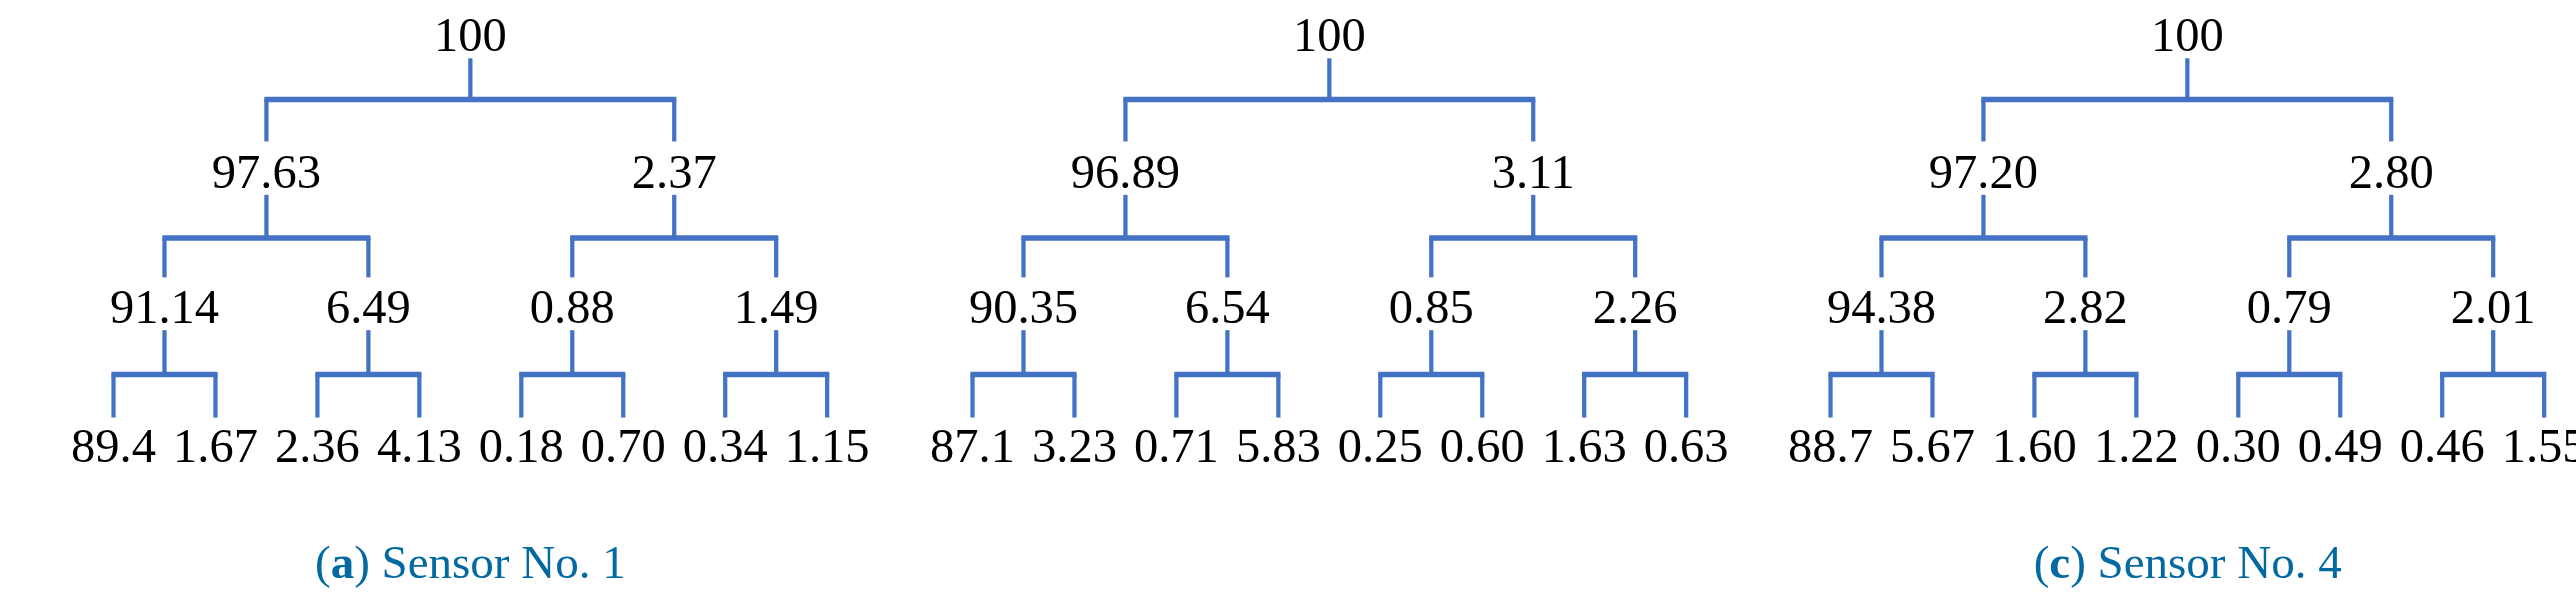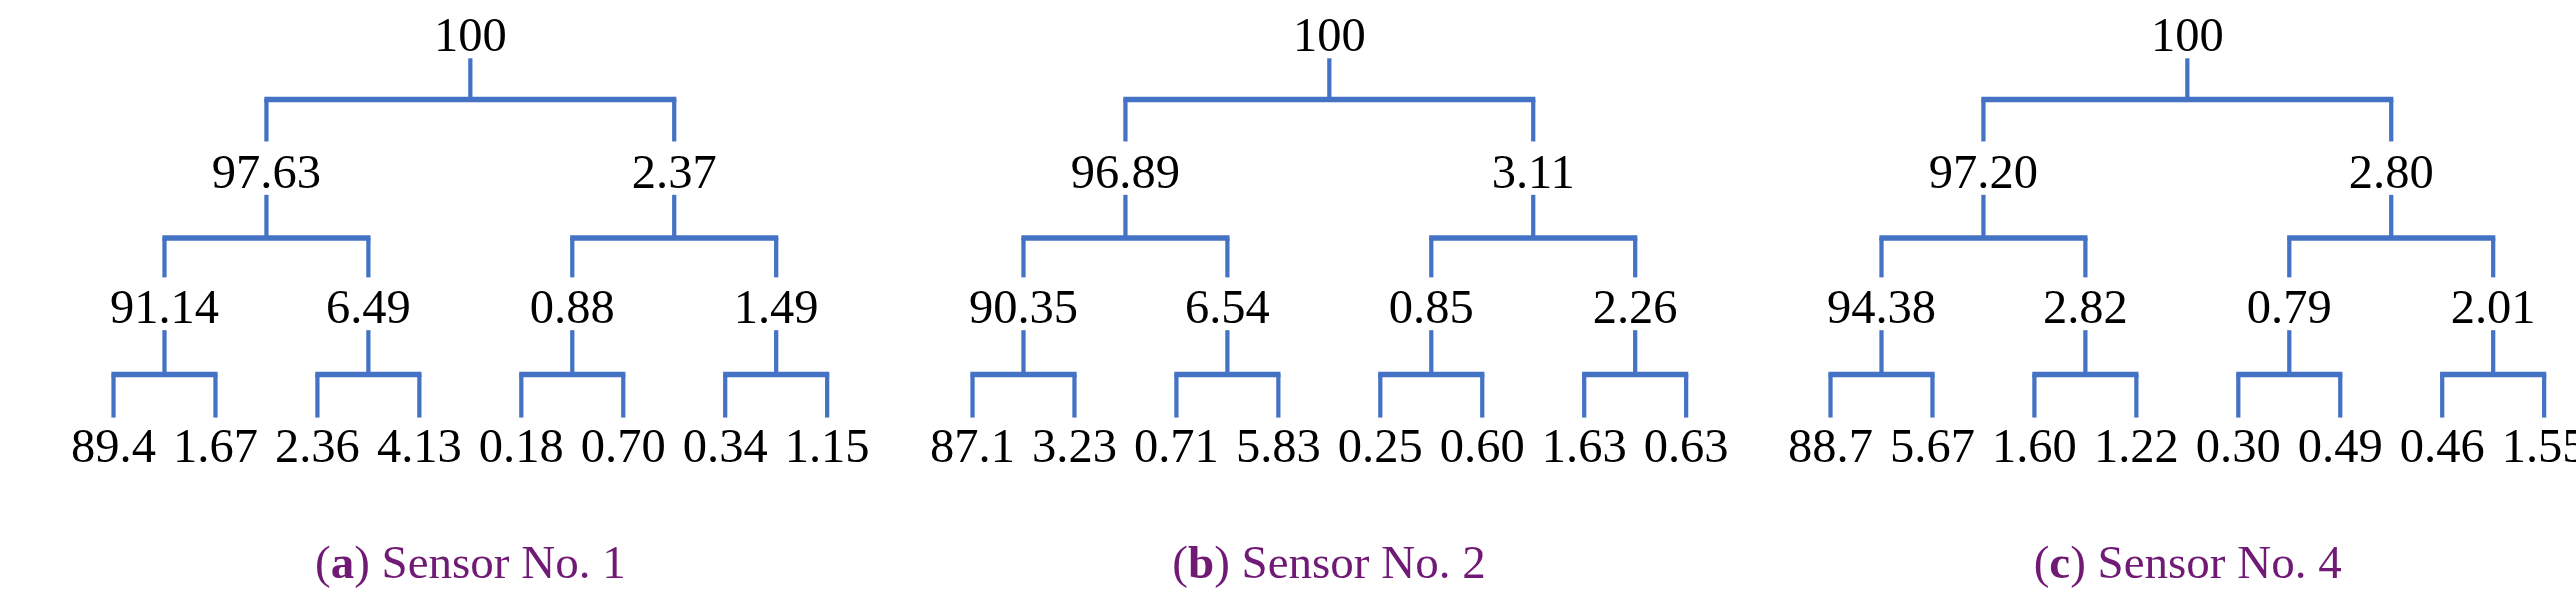--- a/index.html
+++ b/index.html
@@ -32,21 +32,21 @@
   .tree-svg text {
     font-family: "Liberation Serif", "DejaVu Serif", serif;
     font-size: 80px;
     fill: #000000;
   }
   .caption {
     margin-top: 17px;
     text-align: center;
     font-size: 47px;
     line-height: 1;
-    color: #701a75;
+    color: #0369a1;
     white-space: nowrap;
   }
   .caption b { font-weight: bold; }
 </style>
 </head>
 <body>
 
 <main class="figure-row">
 
   <figure class="panel">
@@ -137,21 +137,20 @@
         <text x="1211.5" y="532" text-anchor="middle">2.26</text>
         <text x="119.5" y="762" text-anchor="middle">87.1</text>
         <text x="287.5" y="762" text-anchor="middle">3.23</text>
         <text x="455.5" y="762" text-anchor="middle">0.71</text>
         <text x="623.5" y="762" text-anchor="middle">5.83</text>
         <text x="791.5" y="762" text-anchor="middle">0.25</text>
         <text x="959.5" y="762" text-anchor="middle">0.60</text>
         <text x="1127.5" y="762" text-anchor="middle">1.63</text>
         <text x="1295.5" y="762" text-anchor="middle">0.63</text>
       </svg>
-    <figcaption class="caption"><span>(</span><b>b</b><span>)</span> <span>Sensor No. 2</span></figcaption>
   </figure>
 
   <figure class="panel">
     <svg id="tree-2" class="tree-svg" viewBox="0 0 1415 860" preserveAspectRatio="xMidYMid meet">
         <line x1="707.5" y1="96" x2="707.5" y2="167" stroke="#4472C4" stroke-width="7"></line>
         <line x1="368" y1="164" x2="1047" y2="164" stroke="#4472C4" stroke-width="9"></line>
         <line x1="371.5" y1="164" x2="371.5" y2="233" stroke="#4472C4" stroke-width="7"></line>
         <line x1="1043.5" y1="164" x2="1043.5" y2="233" stroke="#4472C4" stroke-width="7"></line>
         <text x="707.5" y="84" text-anchor="middle">100</text>
         <line x1="371.5" y1="321" x2="371.5" y2="395" stroke="#4472C4" stroke-width="7"></line>

